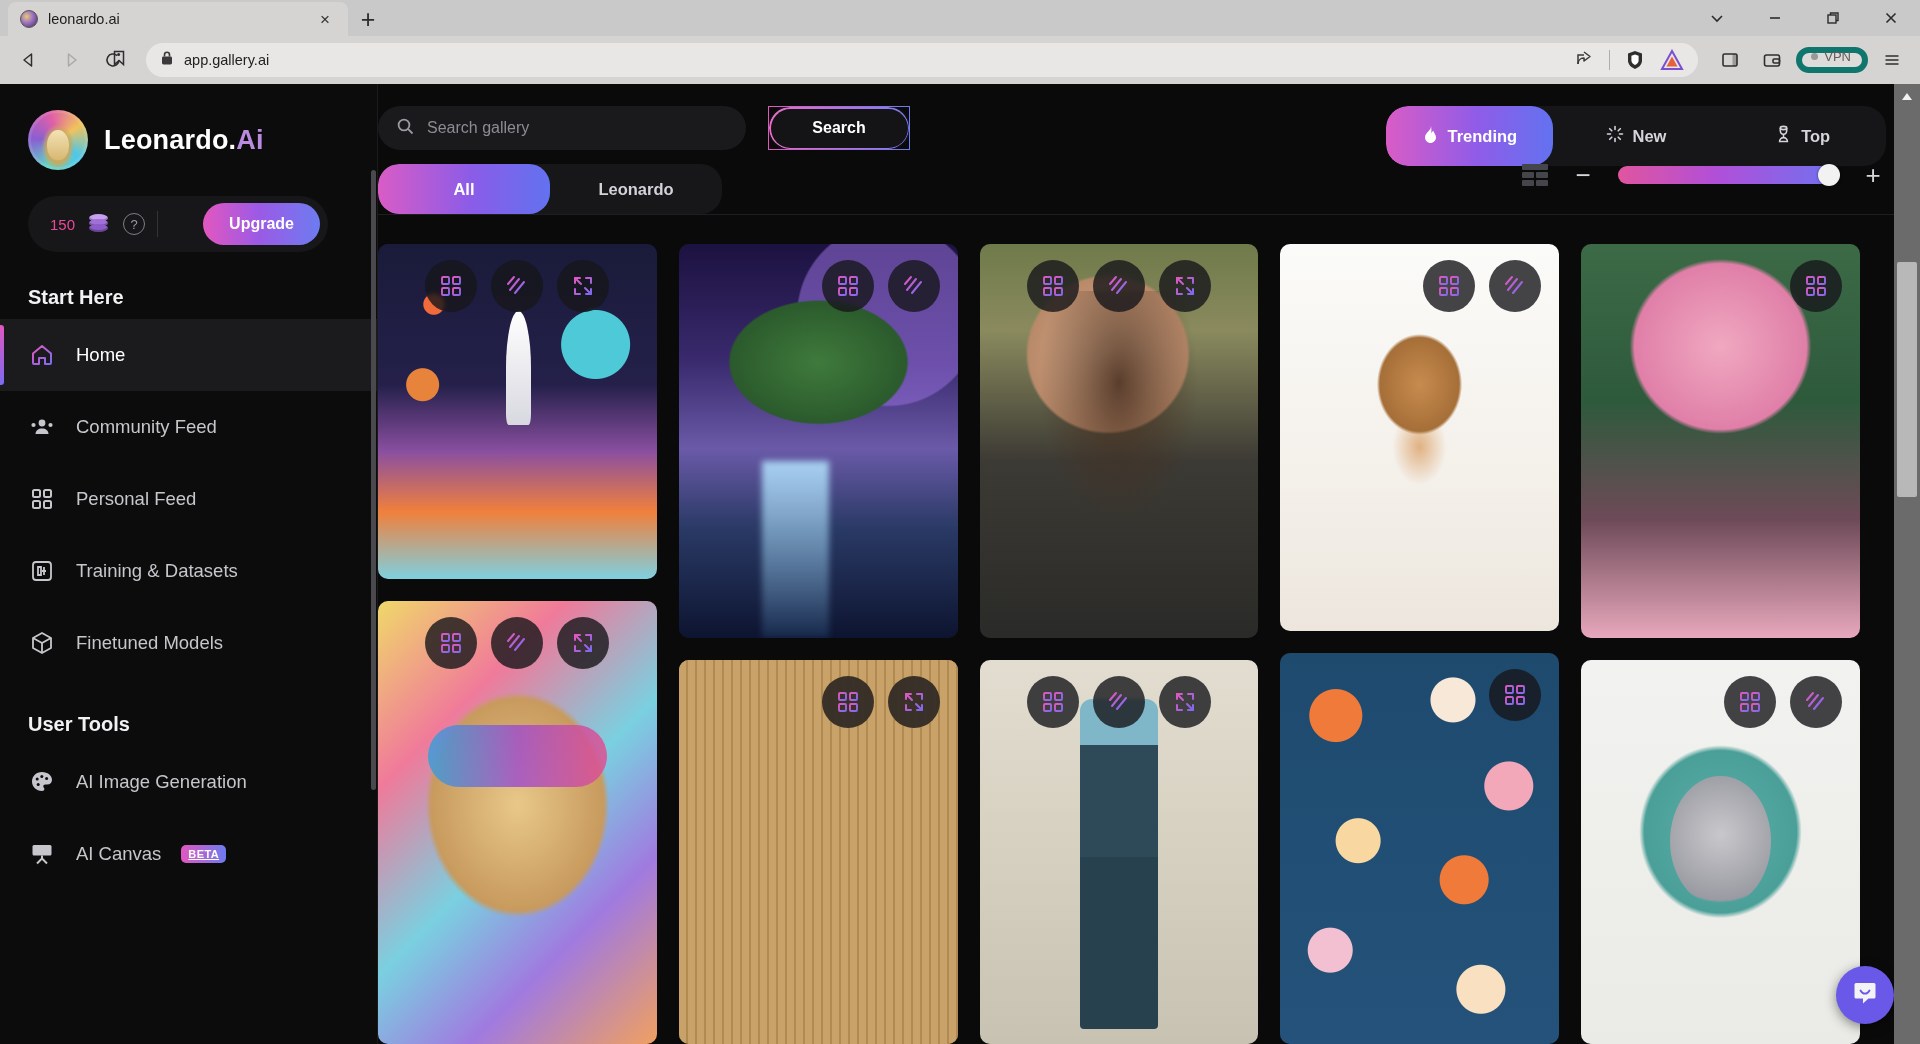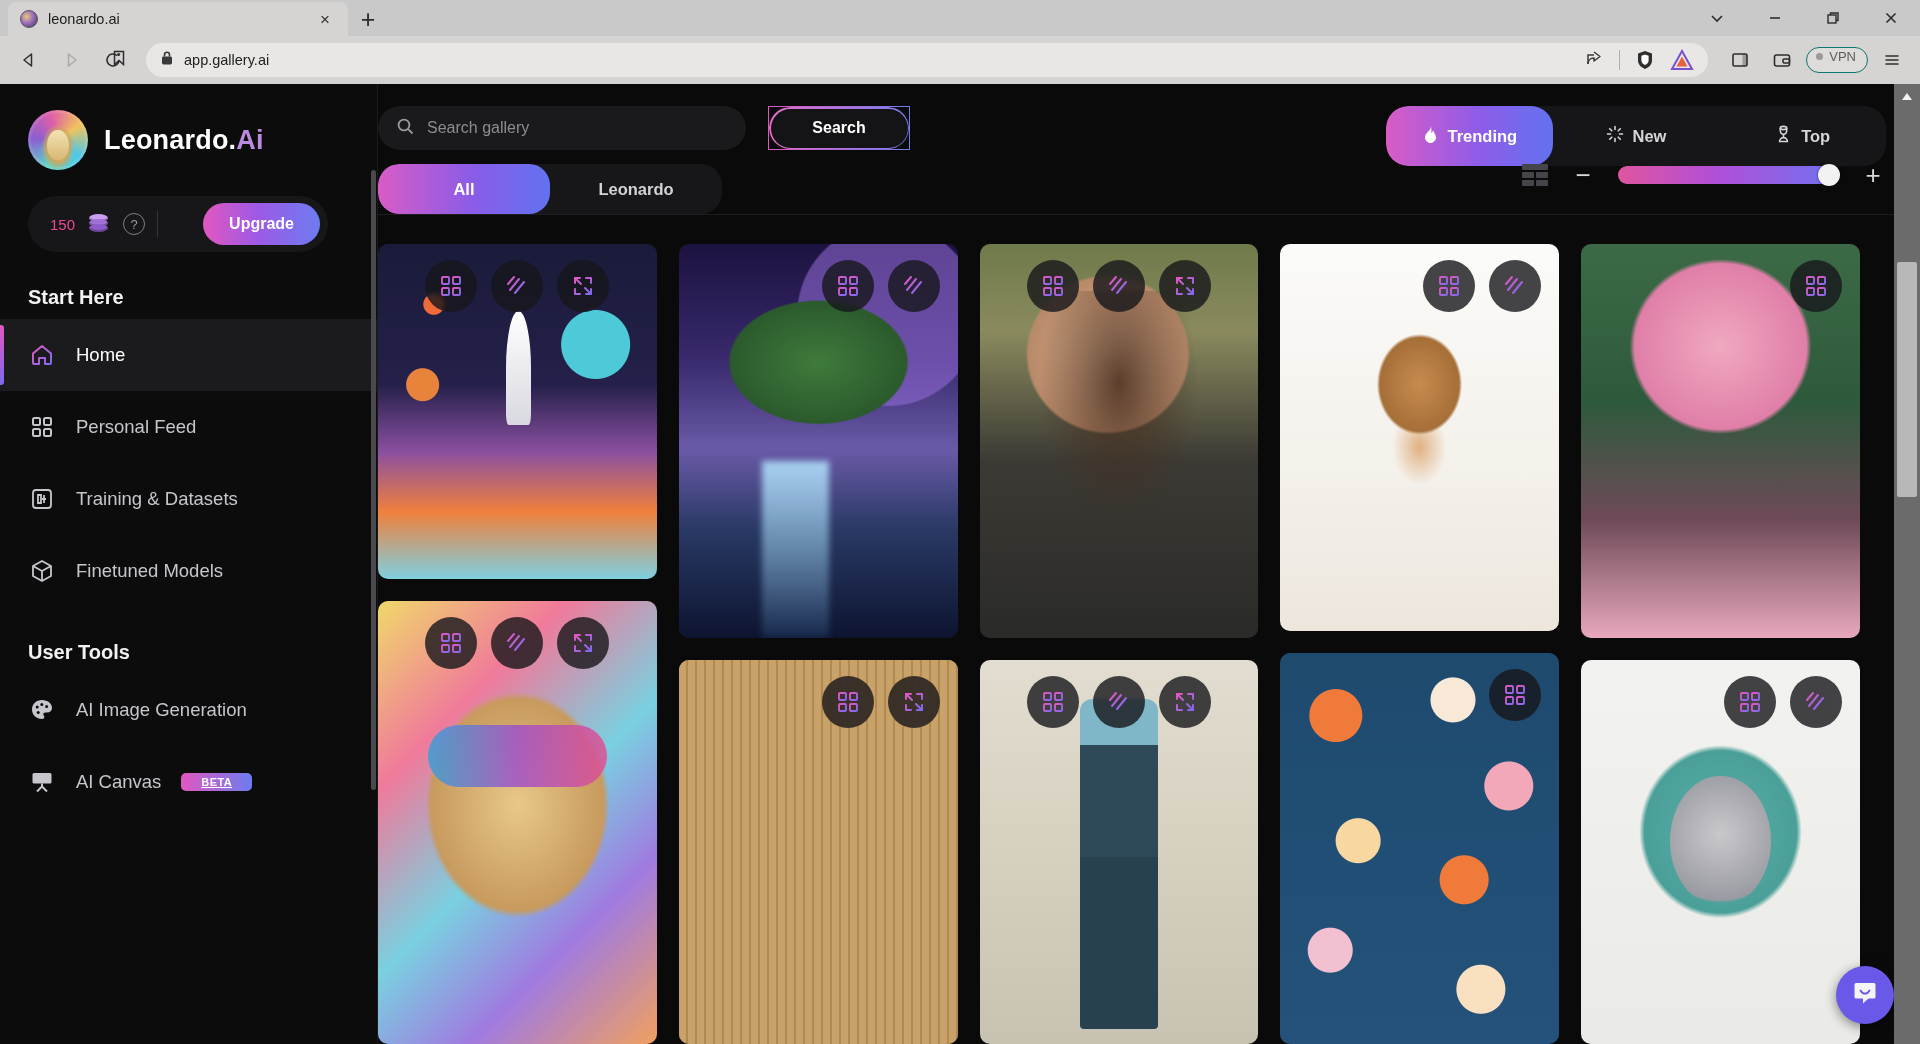--- a/index.html
+++ b/index.html
@@ -41,21 +41,21 @@
     gap: 10px; padding: 0 14px; margin: 0 10px; position: relative;
   }
   .url-text { font-size: 14.5px; color: #222; }
   .url-right { margin-left: auto; display: flex; align-items: center; gap: 14px; }
   .vsep { width: 1px; height: 20px; background: #b0aeac; }
   .brave-shield { width: 22px; height: 22px; }
   .brave-tri { width: 24px; height: 22px; }
   .tool-right { display: flex; align-items: center; gap: 6px; }
   .tbtn { width: 36px; height: 34px; display: flex; align-items: center; justify-content: center; color: #2e2e2e; }
   .vpn-pill {
-    height: 26px; border-radius: 13px; background: #dedcda; border: 1px solid #0f766e;
+    height: 26px; border-radius: 13px; background: #dedcda; border: 6px solid #0f766e;
     display: flex; align-items: center; gap: 6px; padding: 0 11px 8px 9px; color: #5f5d5b; font-size: 13px;
   }
   .vpn-dot { width: 7px; height: 7px; border-radius: 50%; background: #9b9997; }
 
   
   .viewport { flex: 1; display: flex; background: #0a0a0a; position: relative; overflow: hidden; }
 
   
   .sidebar {
     width: 378px; flex: 0 0 378px; background: #0c0c0c; position: relative;
@@ -101,21 +101,21 @@
 
   .sb-section { font-size: 20px; font-weight: 700; color: #f2f2f4; padding: 34px 0 10px 28px; }
   .sb-item {
     height: 72px; display: flex; align-items: center; gap: 20px; padding-left: 28px; position: relative;
     color: #c6c6cc; font-size: 18.5px;
   }
   .sb-item.active { background: #1b1b1e; color: #fff; }
   .sb-item.active::before { content: ""; position: absolute; left: 0; top: 6px; bottom: 6px; width: 4px;
     border-radius: 0 3px 3px 0; background: linear-gradient(180deg, #e257c0, #7d6af0); }
   .sb-icon { width: 28px; height: 28px; flex: 0 0 28px; display: flex; align-items: center; justify-content: center; }
-  .badge { font-size: 11px; font-weight: 700; color: #fff; border-radius: 5px; padding: 3px 20px; letter-spacing: .4px; text-decoration: underline; }
+  .badge { font-size: 11px; font-weight: 700; color: #fff; border-radius: 5px; padding: 3px 7px; letter-spacing: .4px; text-decoration: underline; }
   .badge.beta { background: linear-gradient(90deg, #e257c0, #6d7cf0); }
   .badge.alpha { background: linear-gradient(90deg, #d94fc6, #7b6ef0); }
 
   .sb-scroll {
     position: absolute; left: 371px; top: 86px; width: 5px; height: 620px; border-radius: 3px; background: #4a4a4e;
   }
 
   
   .main { flex: 1; background: #0a0a0a; position: relative; overflow: hidden; }
 
@@ -402,20 +402,31 @@
                   <stop offset="0" stop-color="#e257c0"></stop>
                   <stop offset="1" stop-color="#7d6af0"></stop>
                 </linearGradient>
               </defs>
               <path d="M4 11.5L13 4l9 7.5V21a1 1 0 0 1-1 1h-5v-6h-6v6H5a1 1 0 0 1-1-1z" fill="none" stroke="url(#gh)" stroke-width="2" stroke-linejoin="round"></path>
             </svg>
         </span>
         <span>Home</span>
       </div>
 
+      <div class="sb-item">
+        <span class="sb-icon">
+          <svg width="26" height="26" viewBox="0 0 26 26" fill="#c6c6cc">
+              <circle cx="13" cy="9" r="3.4"></circle>
+              <path d="M6.5 20c0-3.6 2.9-5.6 6.5-5.6S19.5 16.4 19.5 20z"></path>
+              <circle cx="4.5" cy="11" r="2.1"></circle>
+              <circle cx="21.5" cy="11" r="2.1"></circle>
+            </svg>
+        </span>
+        <span>Community Feed</span>
+      </div>
 
       <div class="sb-item">
         <span class="sb-icon">
           <svg width="24" height="24" viewBox="0 0 24 24" fill="none" stroke="#c6c6cc" stroke-width="2">
               <rect x="3" y="3" width="7" height="7" rx="1.5"></rect>
               <rect x="14" y="3" width="7" height="7" rx="1.5"></rect>
               <rect x="3" y="14" width="7" height="7" rx="1.5"></rect>
               <rect x="14" y="14" width="7" height="7" rx="1.5"></rect>
             </svg>
         </span>

